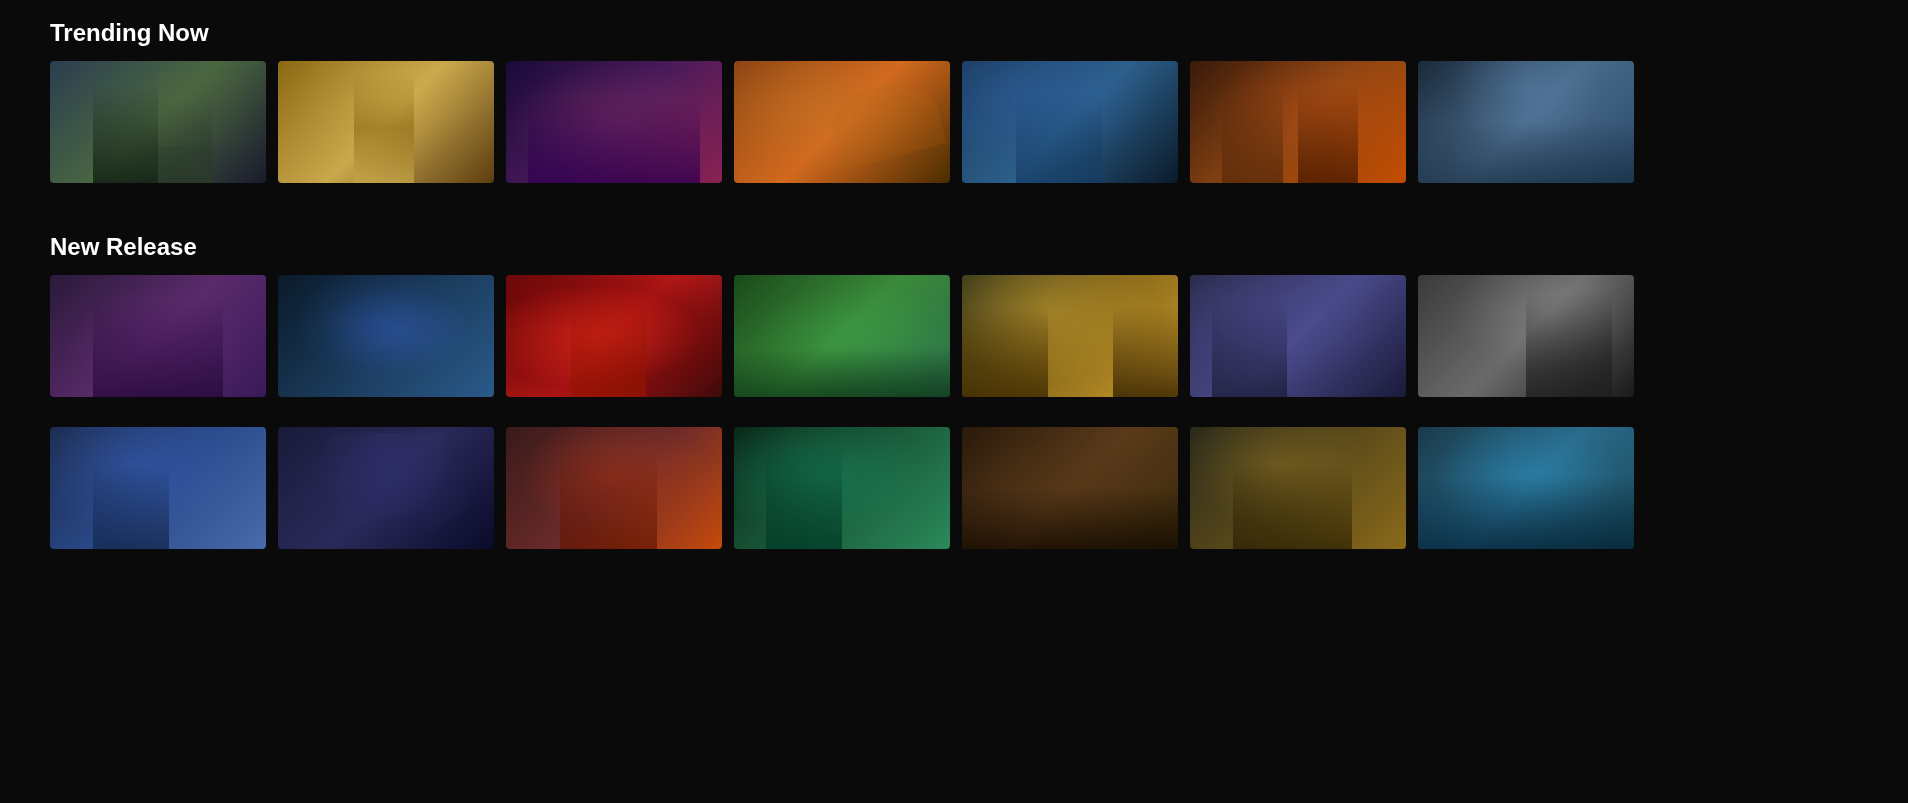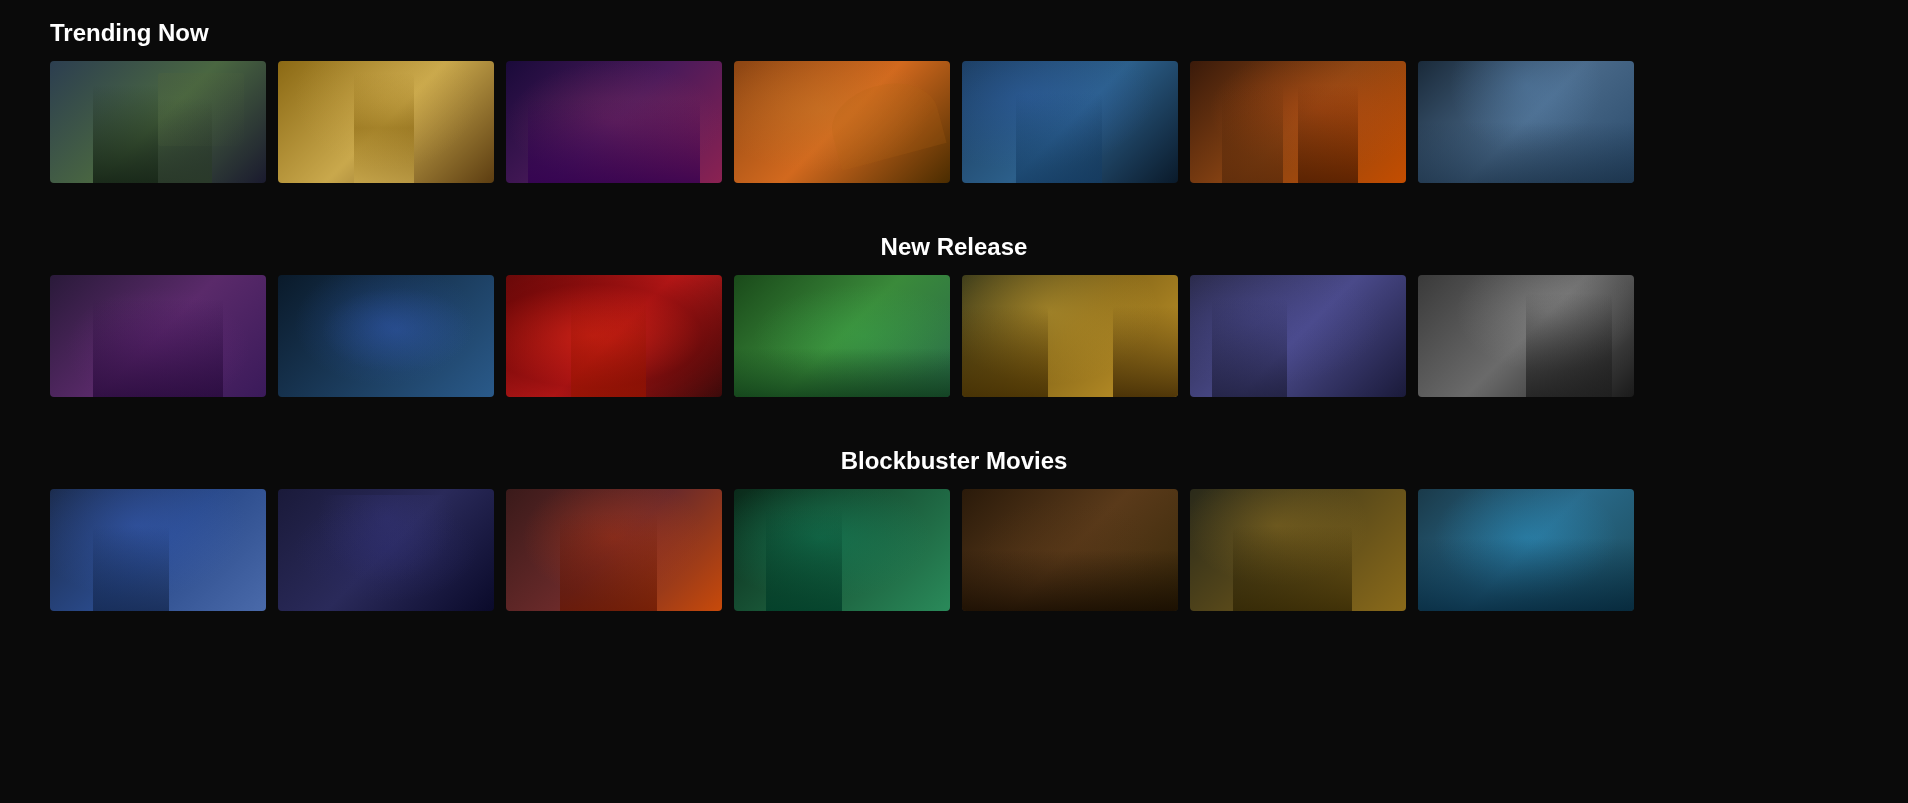--- a/index.html
+++ b/index.html
@@ -82,21 +82,20 @@
       inset: 0;
       display: flex;
       align-items: center;
       justify-content: center;
       overflow: hidden;
     }
 
     
     .section:not(:first-child) .section-title {
       padding-top: 20px;
-      text-align: center;
     }
   </style>
 </head>
 <body>
 
 <div class="page-container">
 <div class="section">
       <div class="section-title">Trending Now</div>
       <div class="movies-row">
         <div class="movie-card card-1" title="Post-Apocalyptic Drama">
@@ -187,21 +186,20 @@
         </div>
         <div class="movie-card card-14" title="Superhero Film">
           <div class="scene-overlay">
             <div style="position:absolute;inset:0;background:radial-gradient(ellipse at 60% 30%,rgba(200,200,200,0.2),transparent 50%);"></div>
             <div style="position:absolute;bottom:0;right:10%;width:40%;height:85%;background:linear-gradient(to top,rgba(30,30,30,0.8),transparent);border-radius:4px 4px 0 0;"></div>
           </div>
         </div>
       </div>
     </div>
     <div class="section">
-      <div class="section-title">Blockbuster Movies</div>
       <div class="movies-row">
         <div class="movie-card card-15" title="War Film">
           <div class="scene-overlay">
             <div style="position:absolute;inset:0;background:radial-gradient(ellipse at 40% 30%,rgba(60,100,200,0.4),transparent 60%);"></div>
             <div style="position:absolute;bottom:0;left:20%;width:35%;height:70%;background:linear-gradient(to top,rgba(20,40,80,0.8),transparent);border-radius:4px 4px 0 0;"></div>
           </div>
         </div>
         <div class="movie-card card-16" title="Dark Fantasy">
           <div class="scene-overlay">
             <div style="position:absolute;inset:0;background:radial-gradient(ellipse at 50% 50%,rgba(40,40,100,0.5),transparent 60%);"></div>

